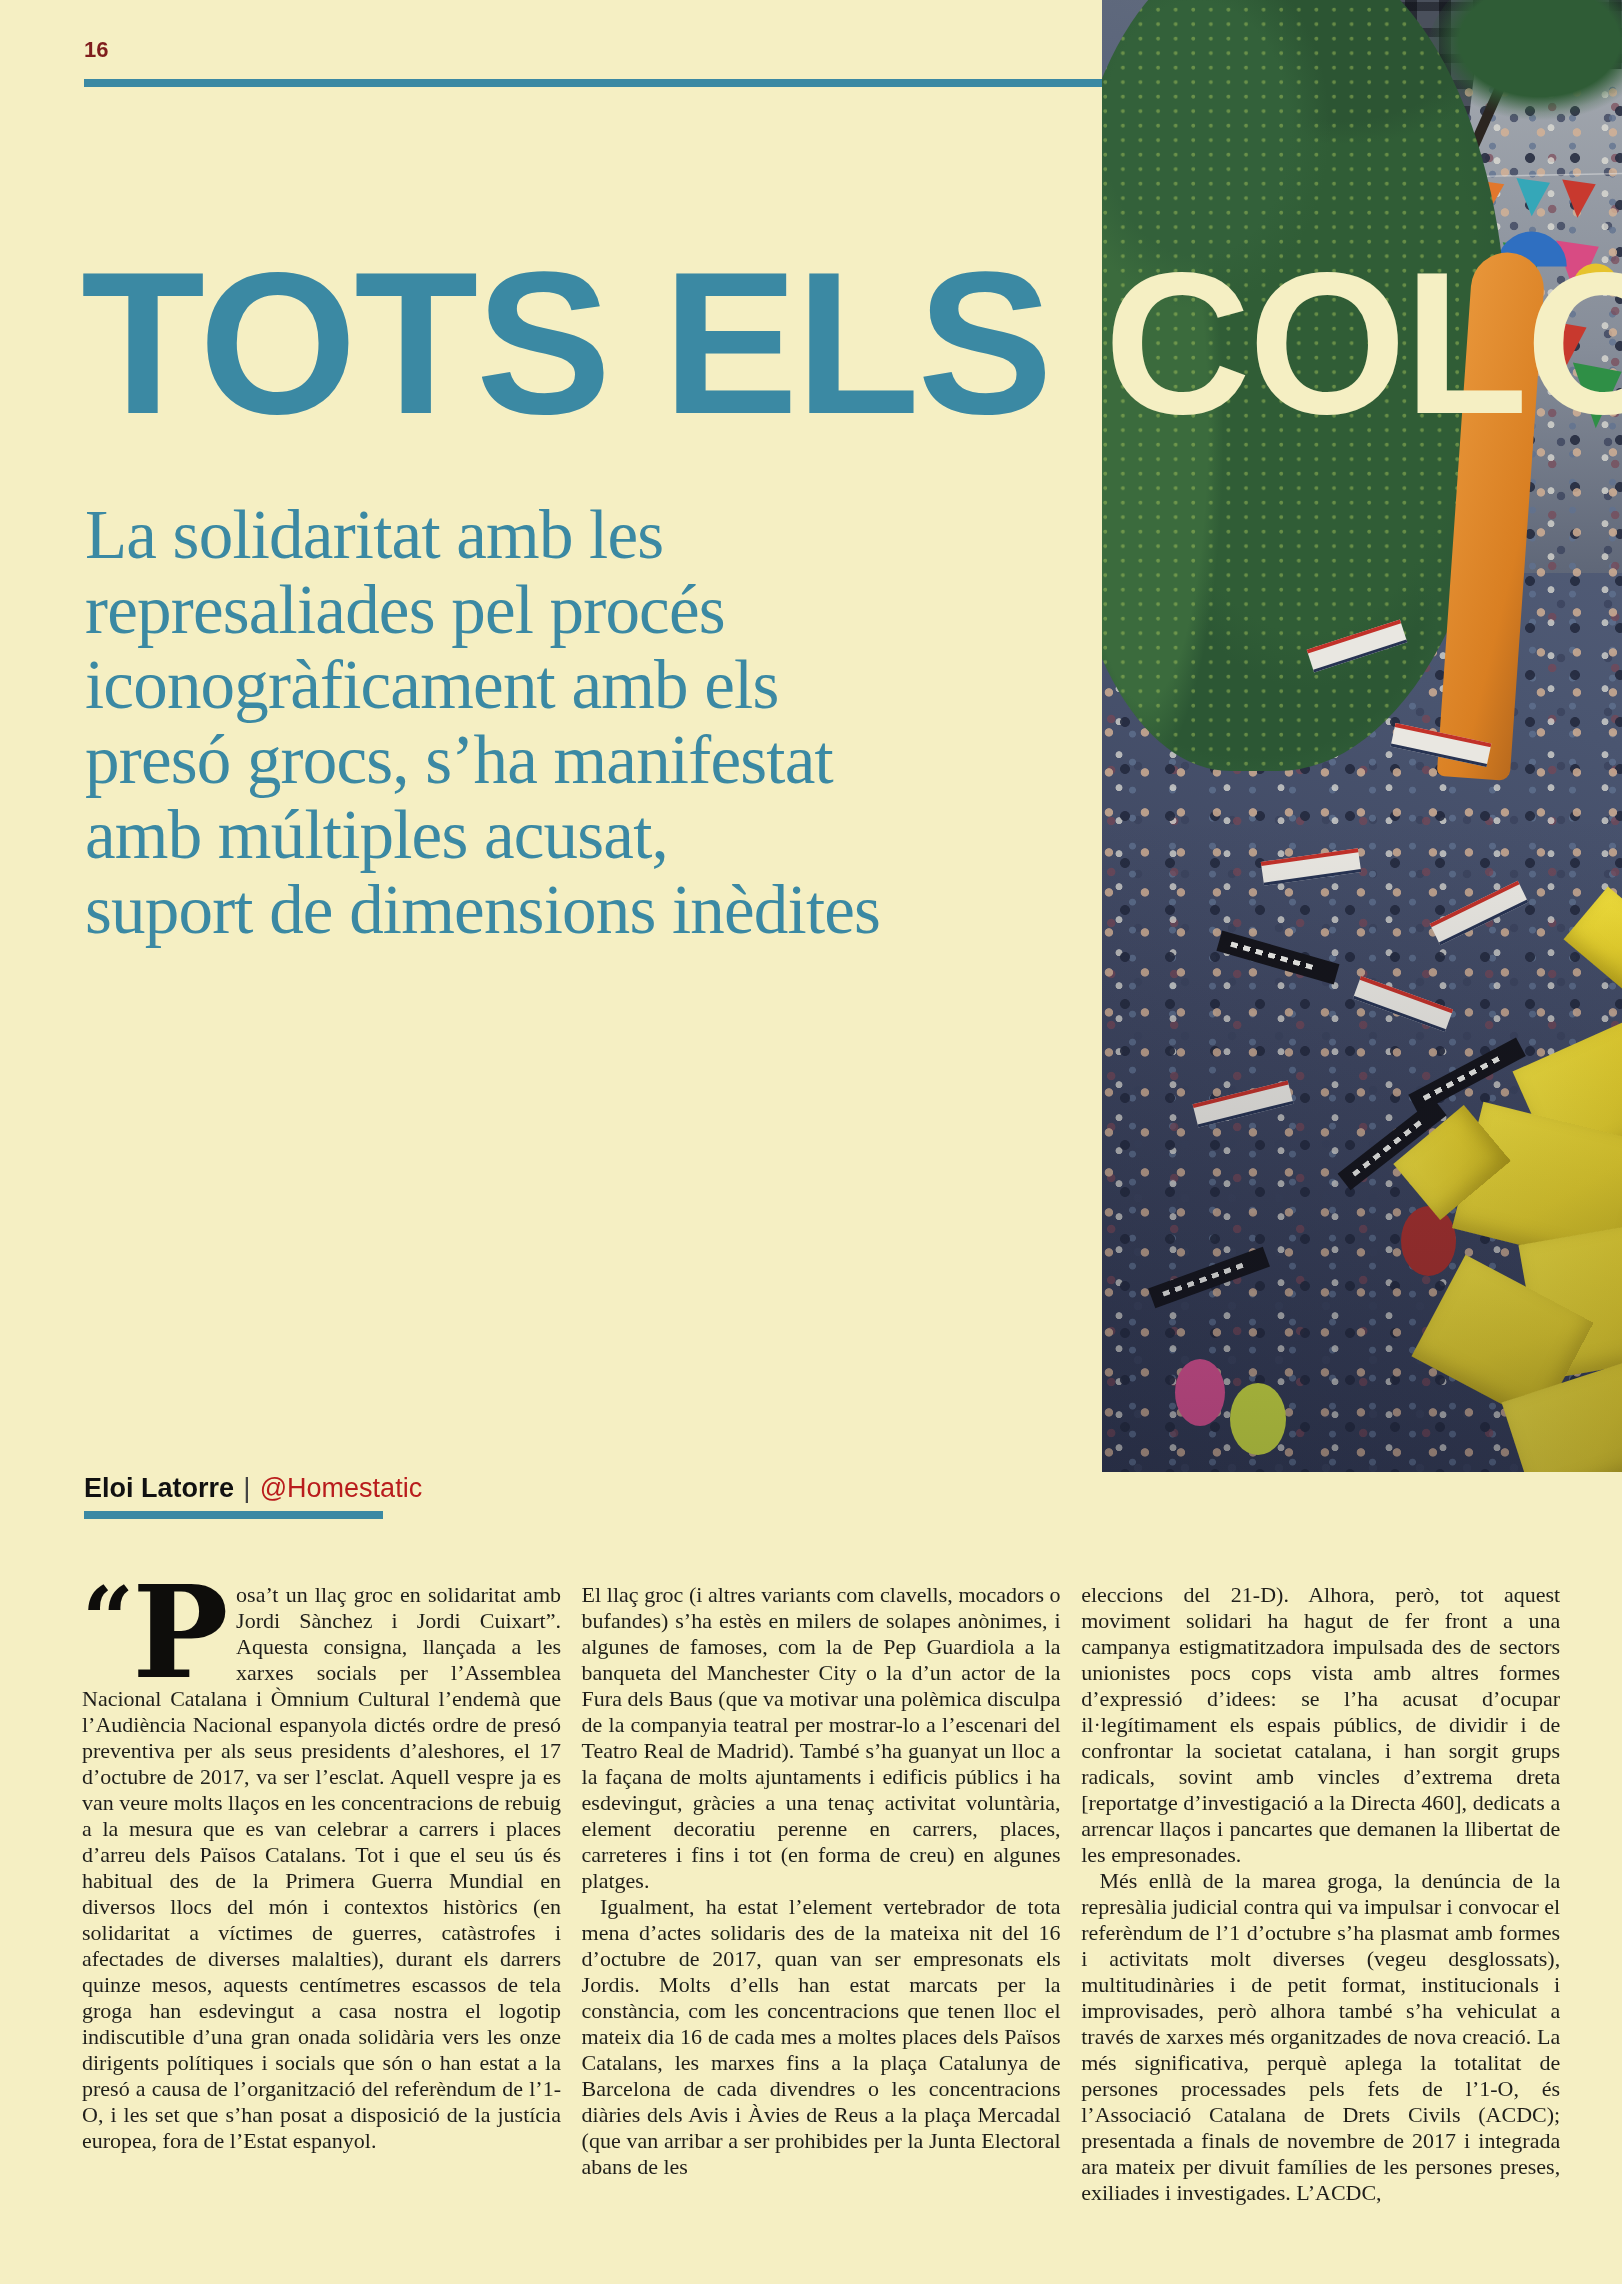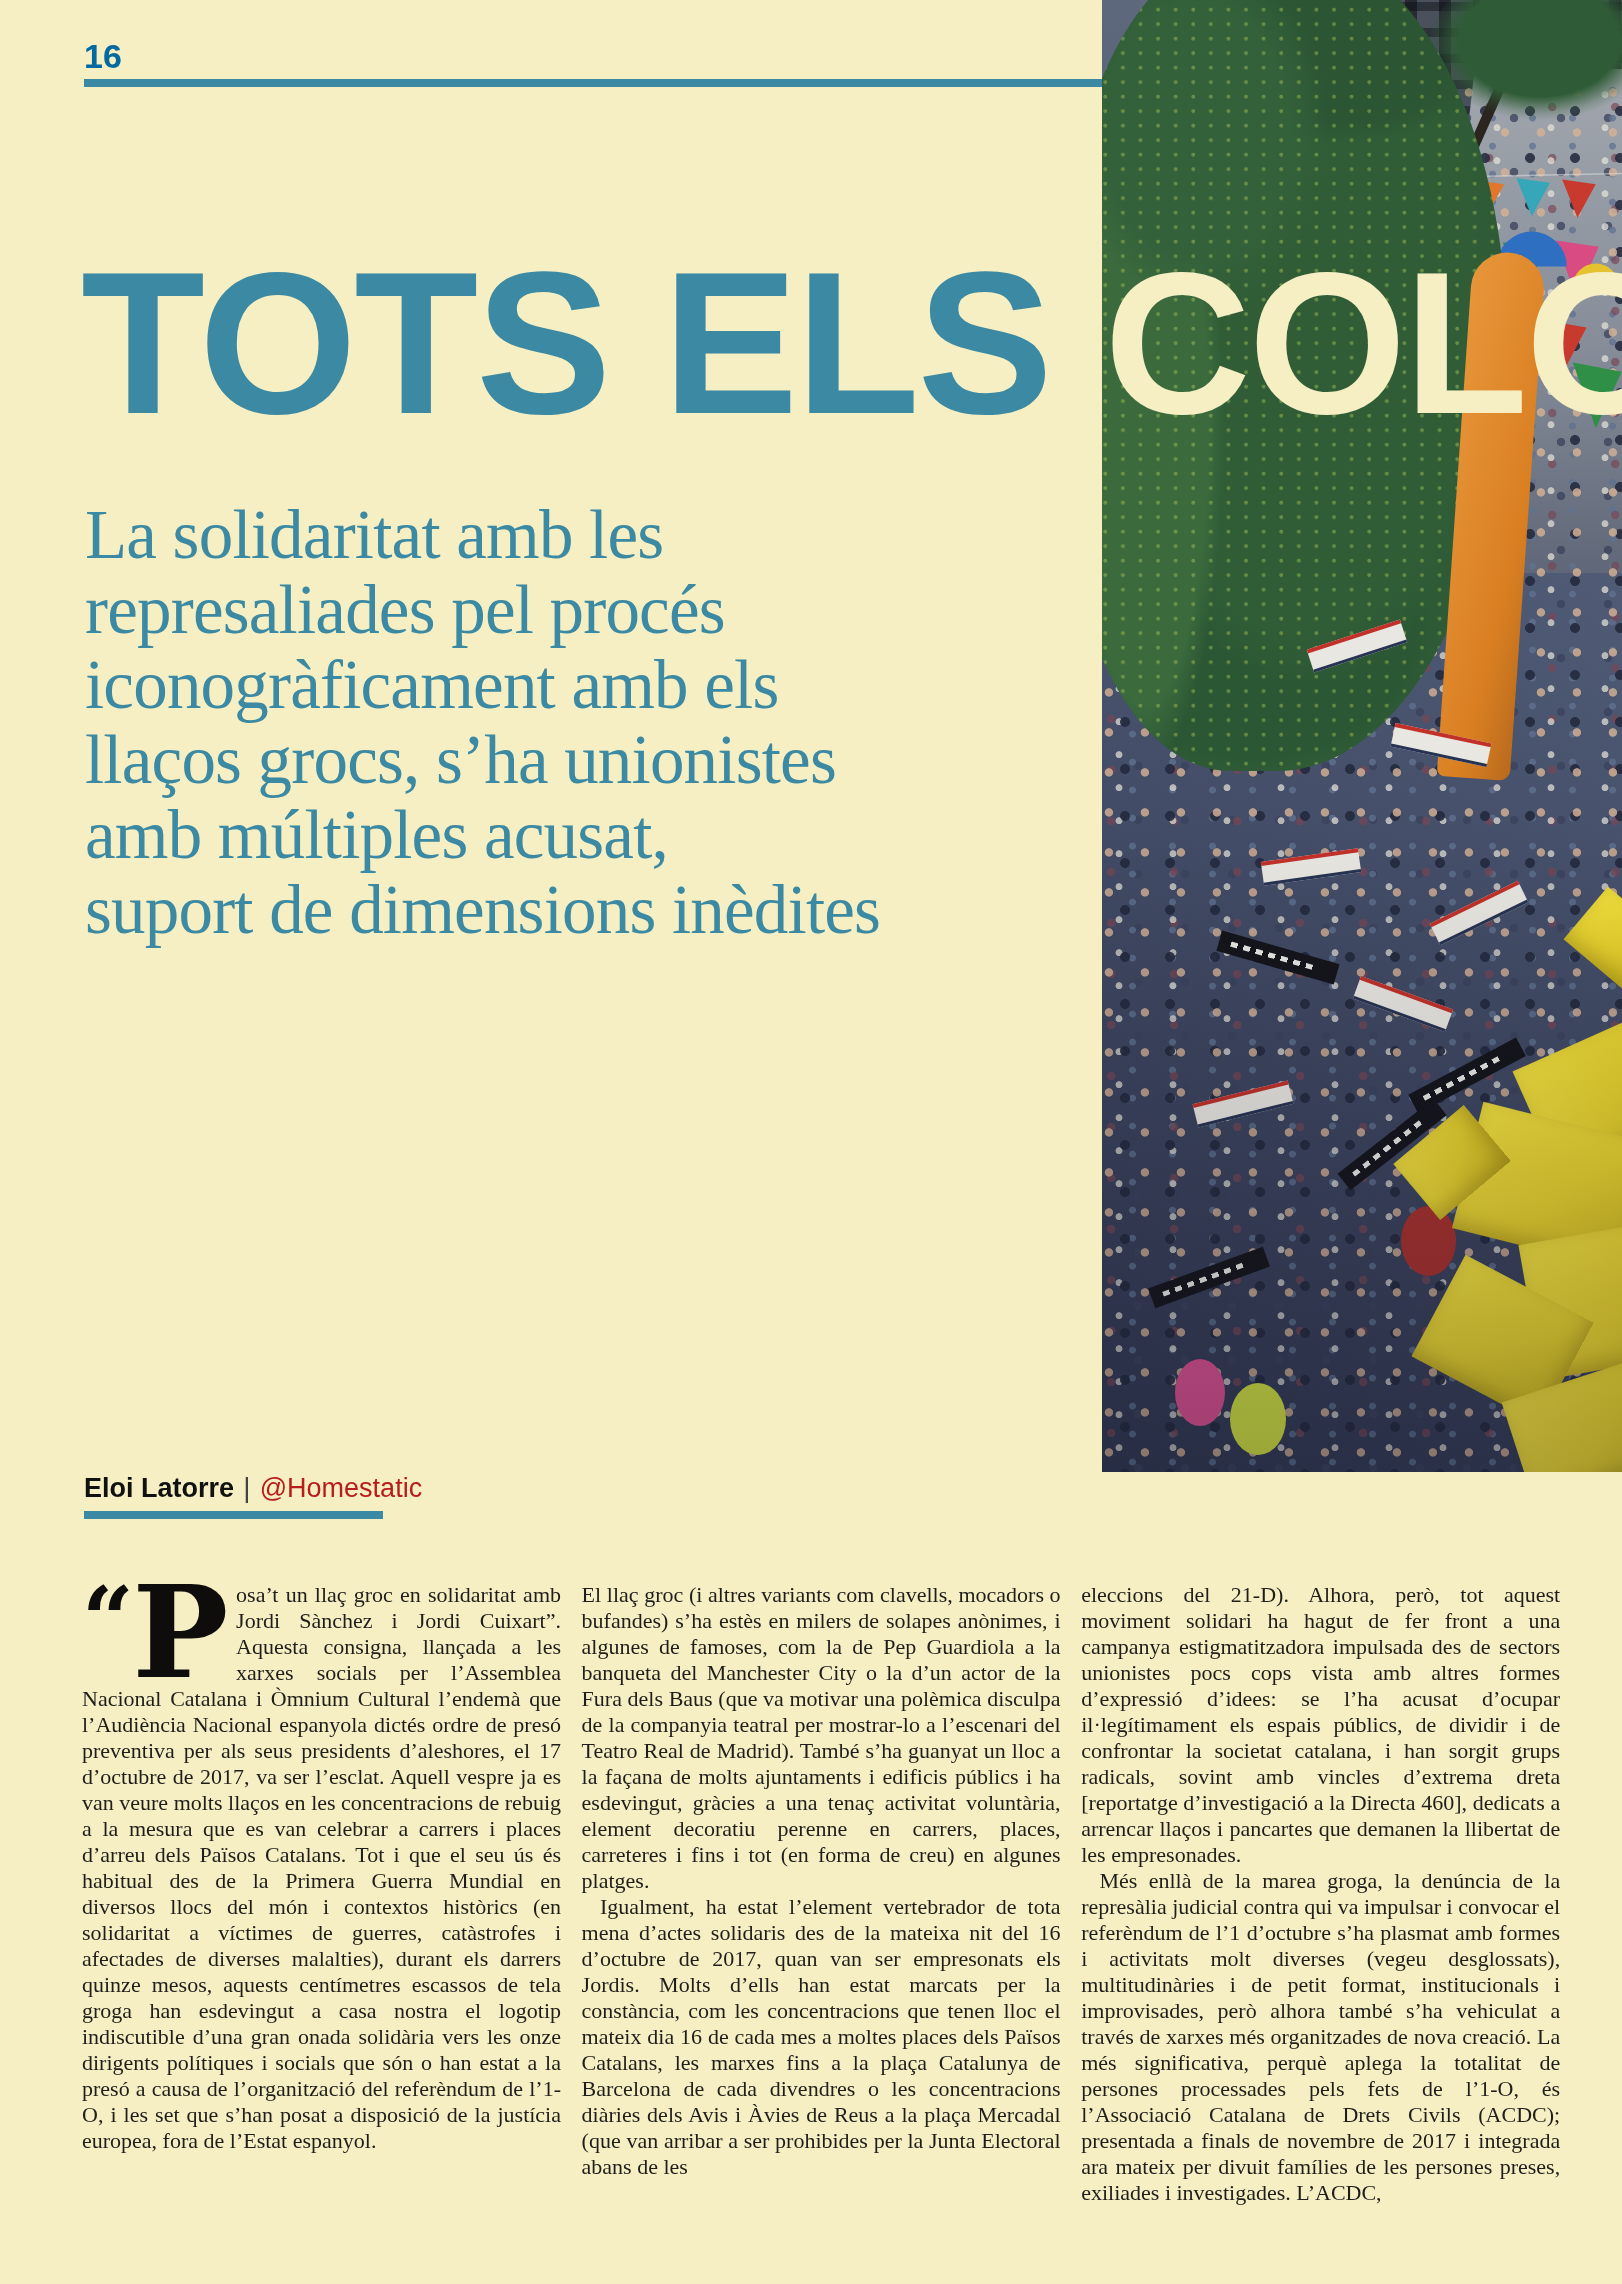--- a/index.html
+++ b/index.html
@@ -2,21 +2,21 @@
 <html style="font-size:12.2px"><head>
 <meta charset="utf-8">
 <style>
   html,body{margin:0;padding:0;}
   body{width:1623px;height:2284px;overflow:hidden;background:#f5efc3;
        font-family:"Liberation Serif",serif;-webkit-font-smoothing:antialiased;}
   .page{position:relative;width:1623px;height:2284px;background:#f5efc3;overflow:hidden;}
 
   
   .folio{position:absolute;left:84px;top:37px;font-family:"Liberation Sans",sans-serif;
-         font-size:34px;font-weight:600;color:#0369a1;}
+         font-size:22px;font-weight:600;color:#7f1d1d;}
   .top-rule{position:absolute;left:84px;top:79px;width:1038px;height:7.6px;background:#3b89a3;}
 
   
   .photo{position:absolute;left:1102px;top:0;width:521px;height:1472px;overflow:hidden;background:#414a64;}
   .ph-base{position:absolute;inset:0;
     background:linear-gradient(200deg,#66707f 0%,#57617a 22%,#4a5570 45%,#3e4660 70%,#2f364e 100%);}
   .ph-street{position:absolute;right:0;top:69px;width:206px;height:504px;
     background:linear-gradient(180deg,#a2a7ae 0%,#868d99 55%,#5f6778 100%);
     clip-path:polygon(28% 0,100% 0,100% 100%,0 100%);}
   .ph-buildings{position:absolute;right:0;top:0;width:252px;height:115px;
@@ -156,21 +156,21 @@
 
     <div class="ph-shade"></div>
   </div>
 
   <h1 class="headline" style="margin:0;font-size:203px;"><span class="hl-teal">TOTS ELS</span><span> </span><span class="hl-cream">COLO</span></h1>
 
   <div class="deck">
     <div>La solidaritat amb les</div>
     <div>represaliades pel procés</div>
     <div>iconogràficament amb els</div>
-    <div>llaços grocs, s’ha unionistes</div>
+    <div>presó grocs, s’ha manifestat</div>
     <div>amb múltiples acusat,</div>
     <div>suport de dimensions inèdites</div>
   </div>
 
   <div class="byline">
     <span class="b-author">Eloi Latorre</span><span class="b-sep">|</span><span class="b-handle">@Homestatic</span>
   </div>
   <div class="byline-rule"></div>
 
   <div class="article">

